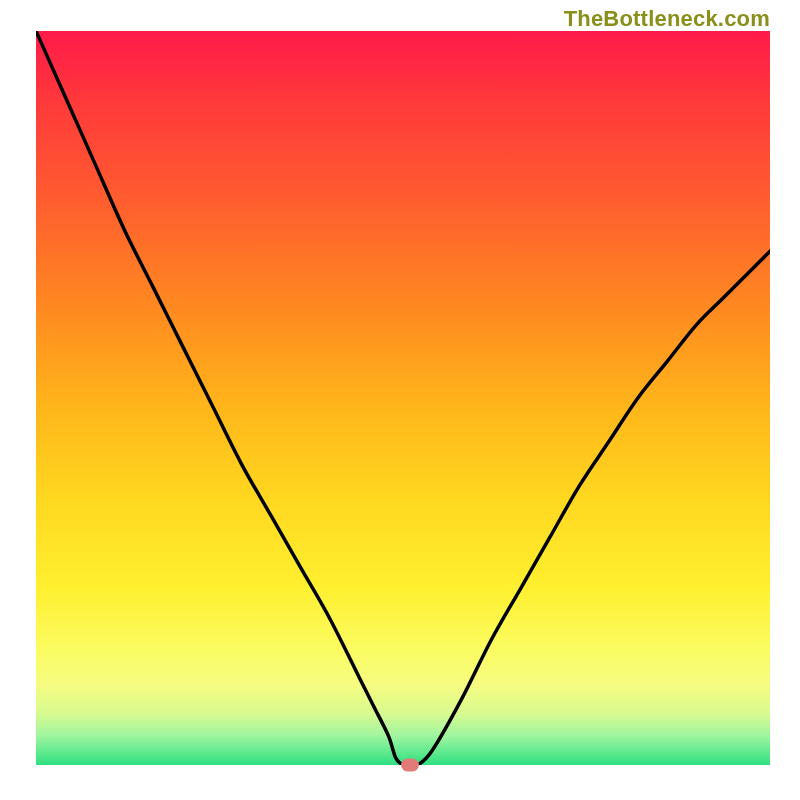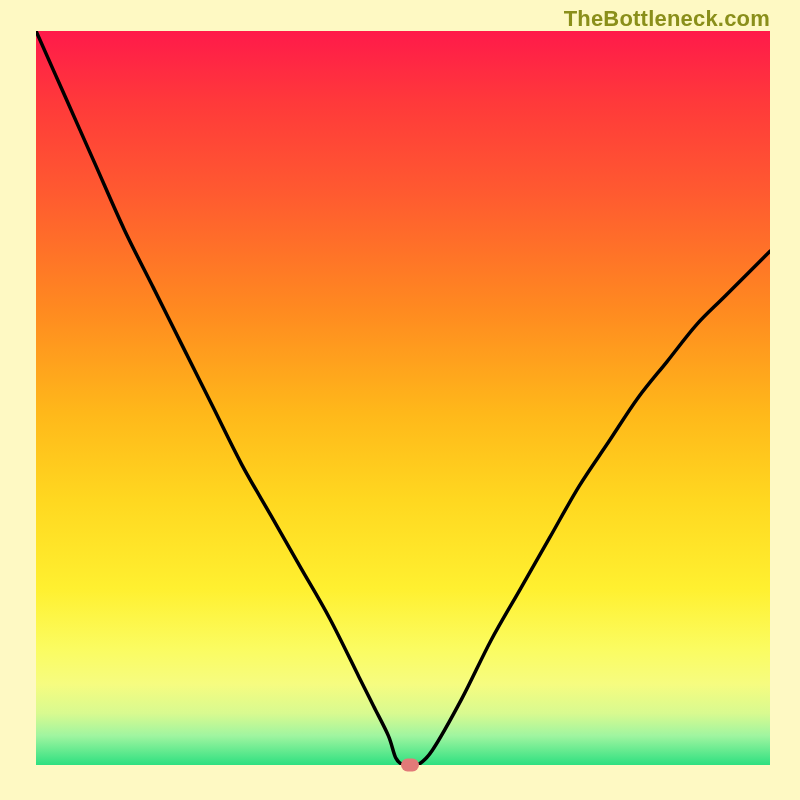--- a/index.html
+++ b/index.html
@@ -8,21 +8,21 @@
     width: 800px;
     height: 800px;
     overflow: hidden;
     background: #000;
     font-family: Arial, Helvetica, sans-serif;
   }
   .frame {
     position: relative;
     width: 800px;
     height: 800px;
-    background: #fef9c3;
+    background: #ffffff;
   }
   .plot-area {
     position: absolute;
     left: 36px;
     top: 31px;
     width: 734px;
     height: 734px;
     background: linear-gradient(
       to bottom,
       #ff1a4a 0%,

